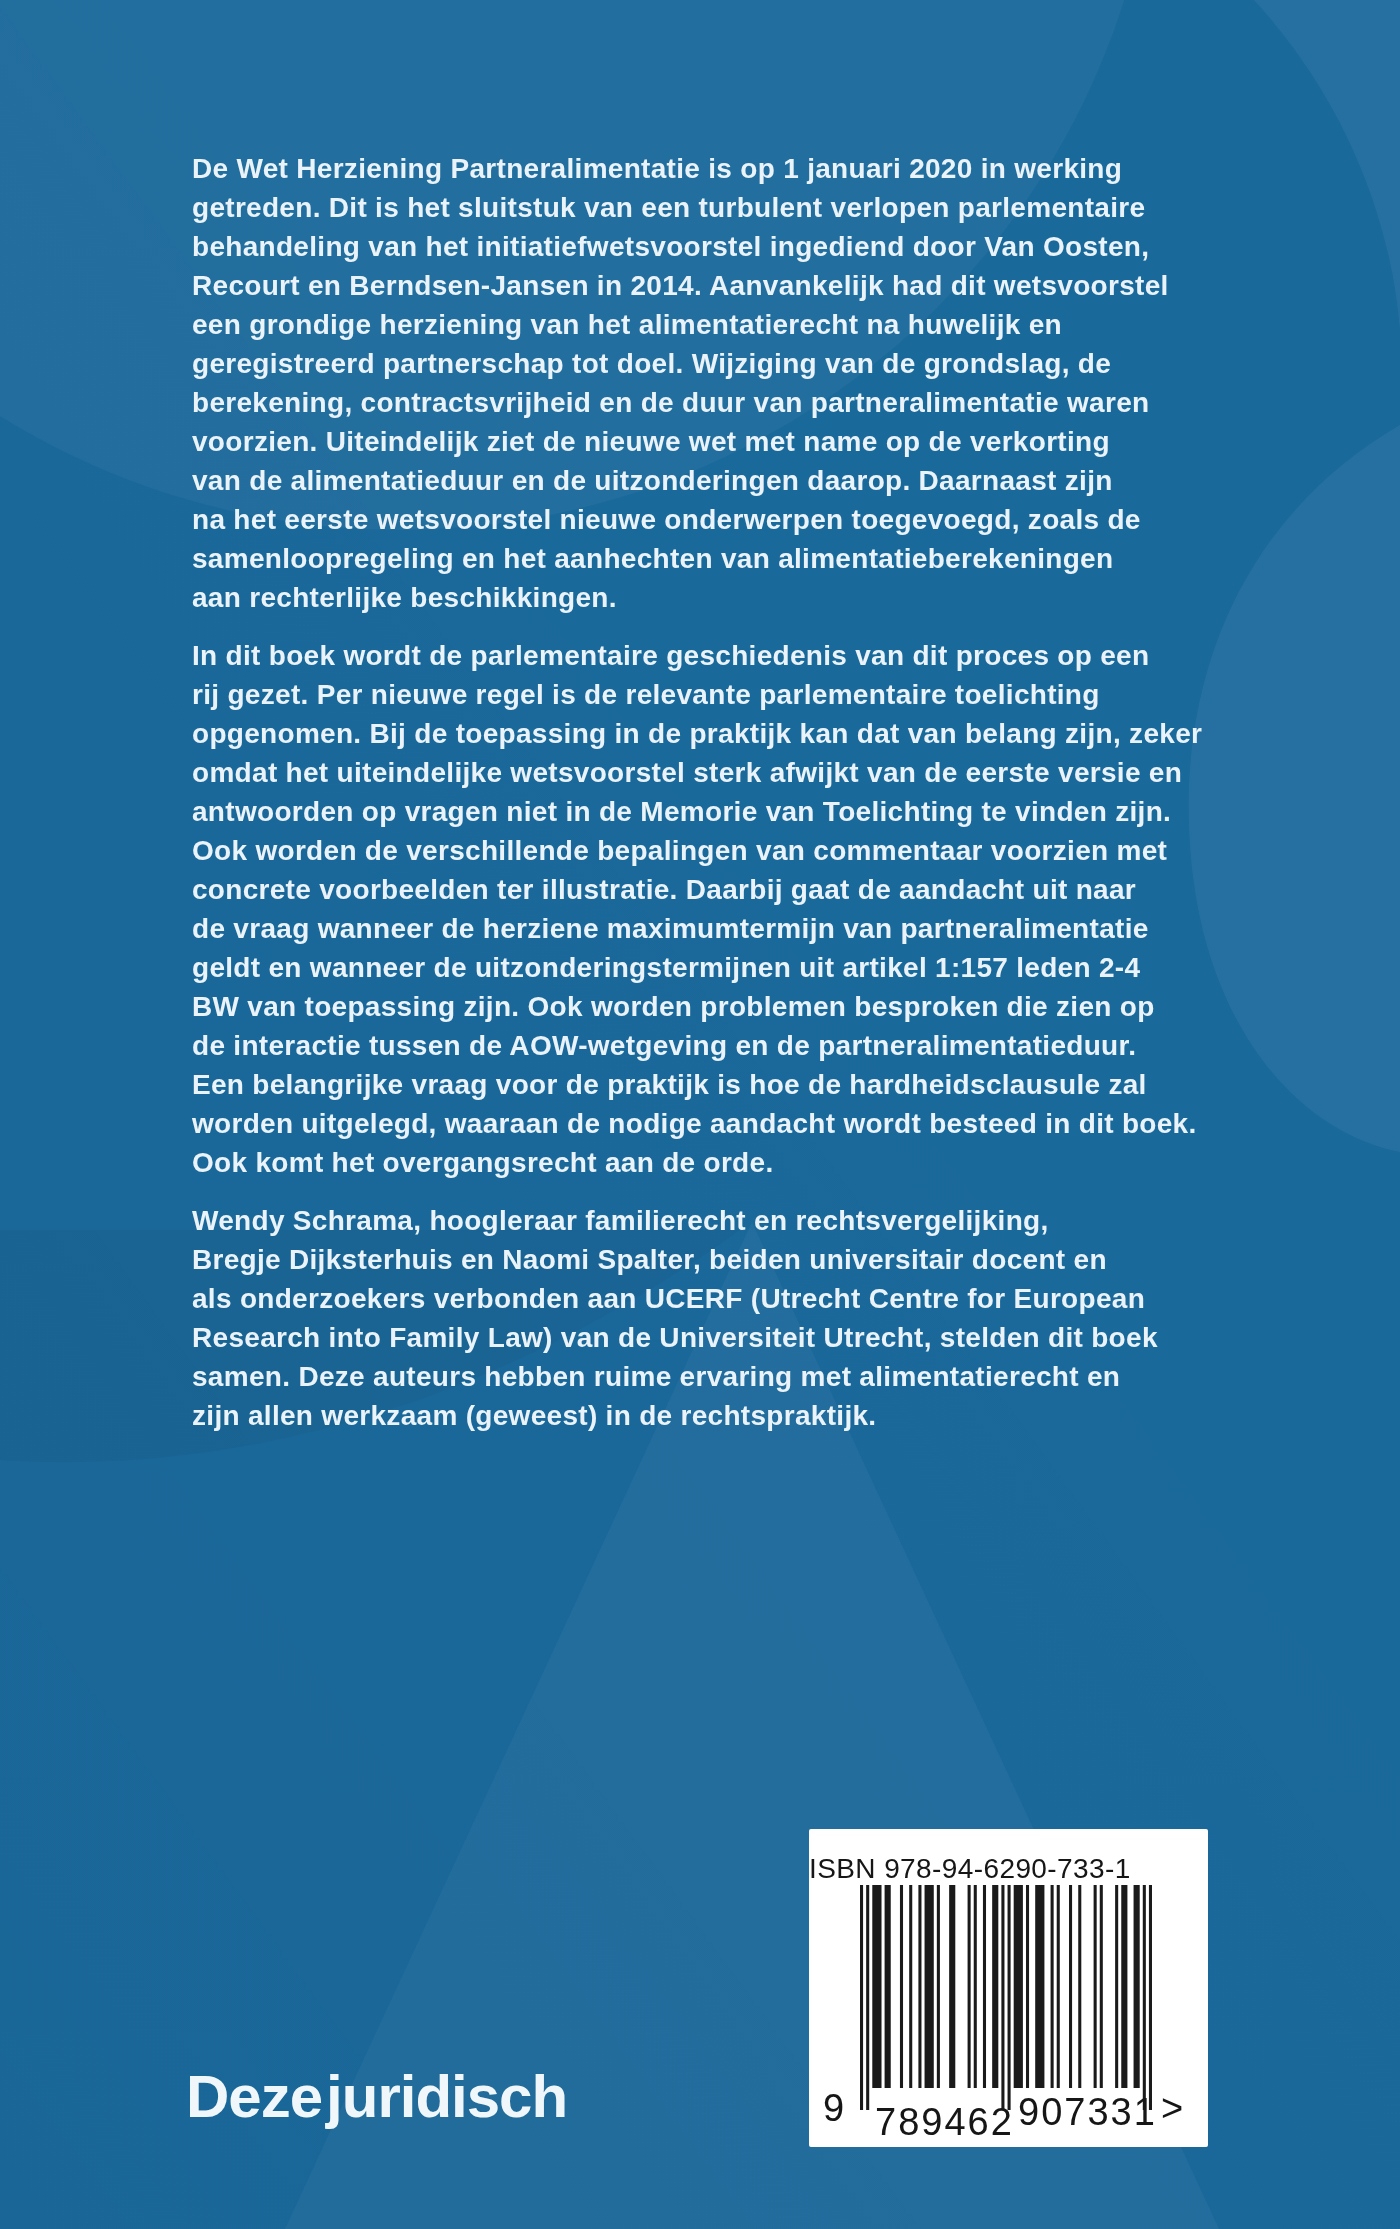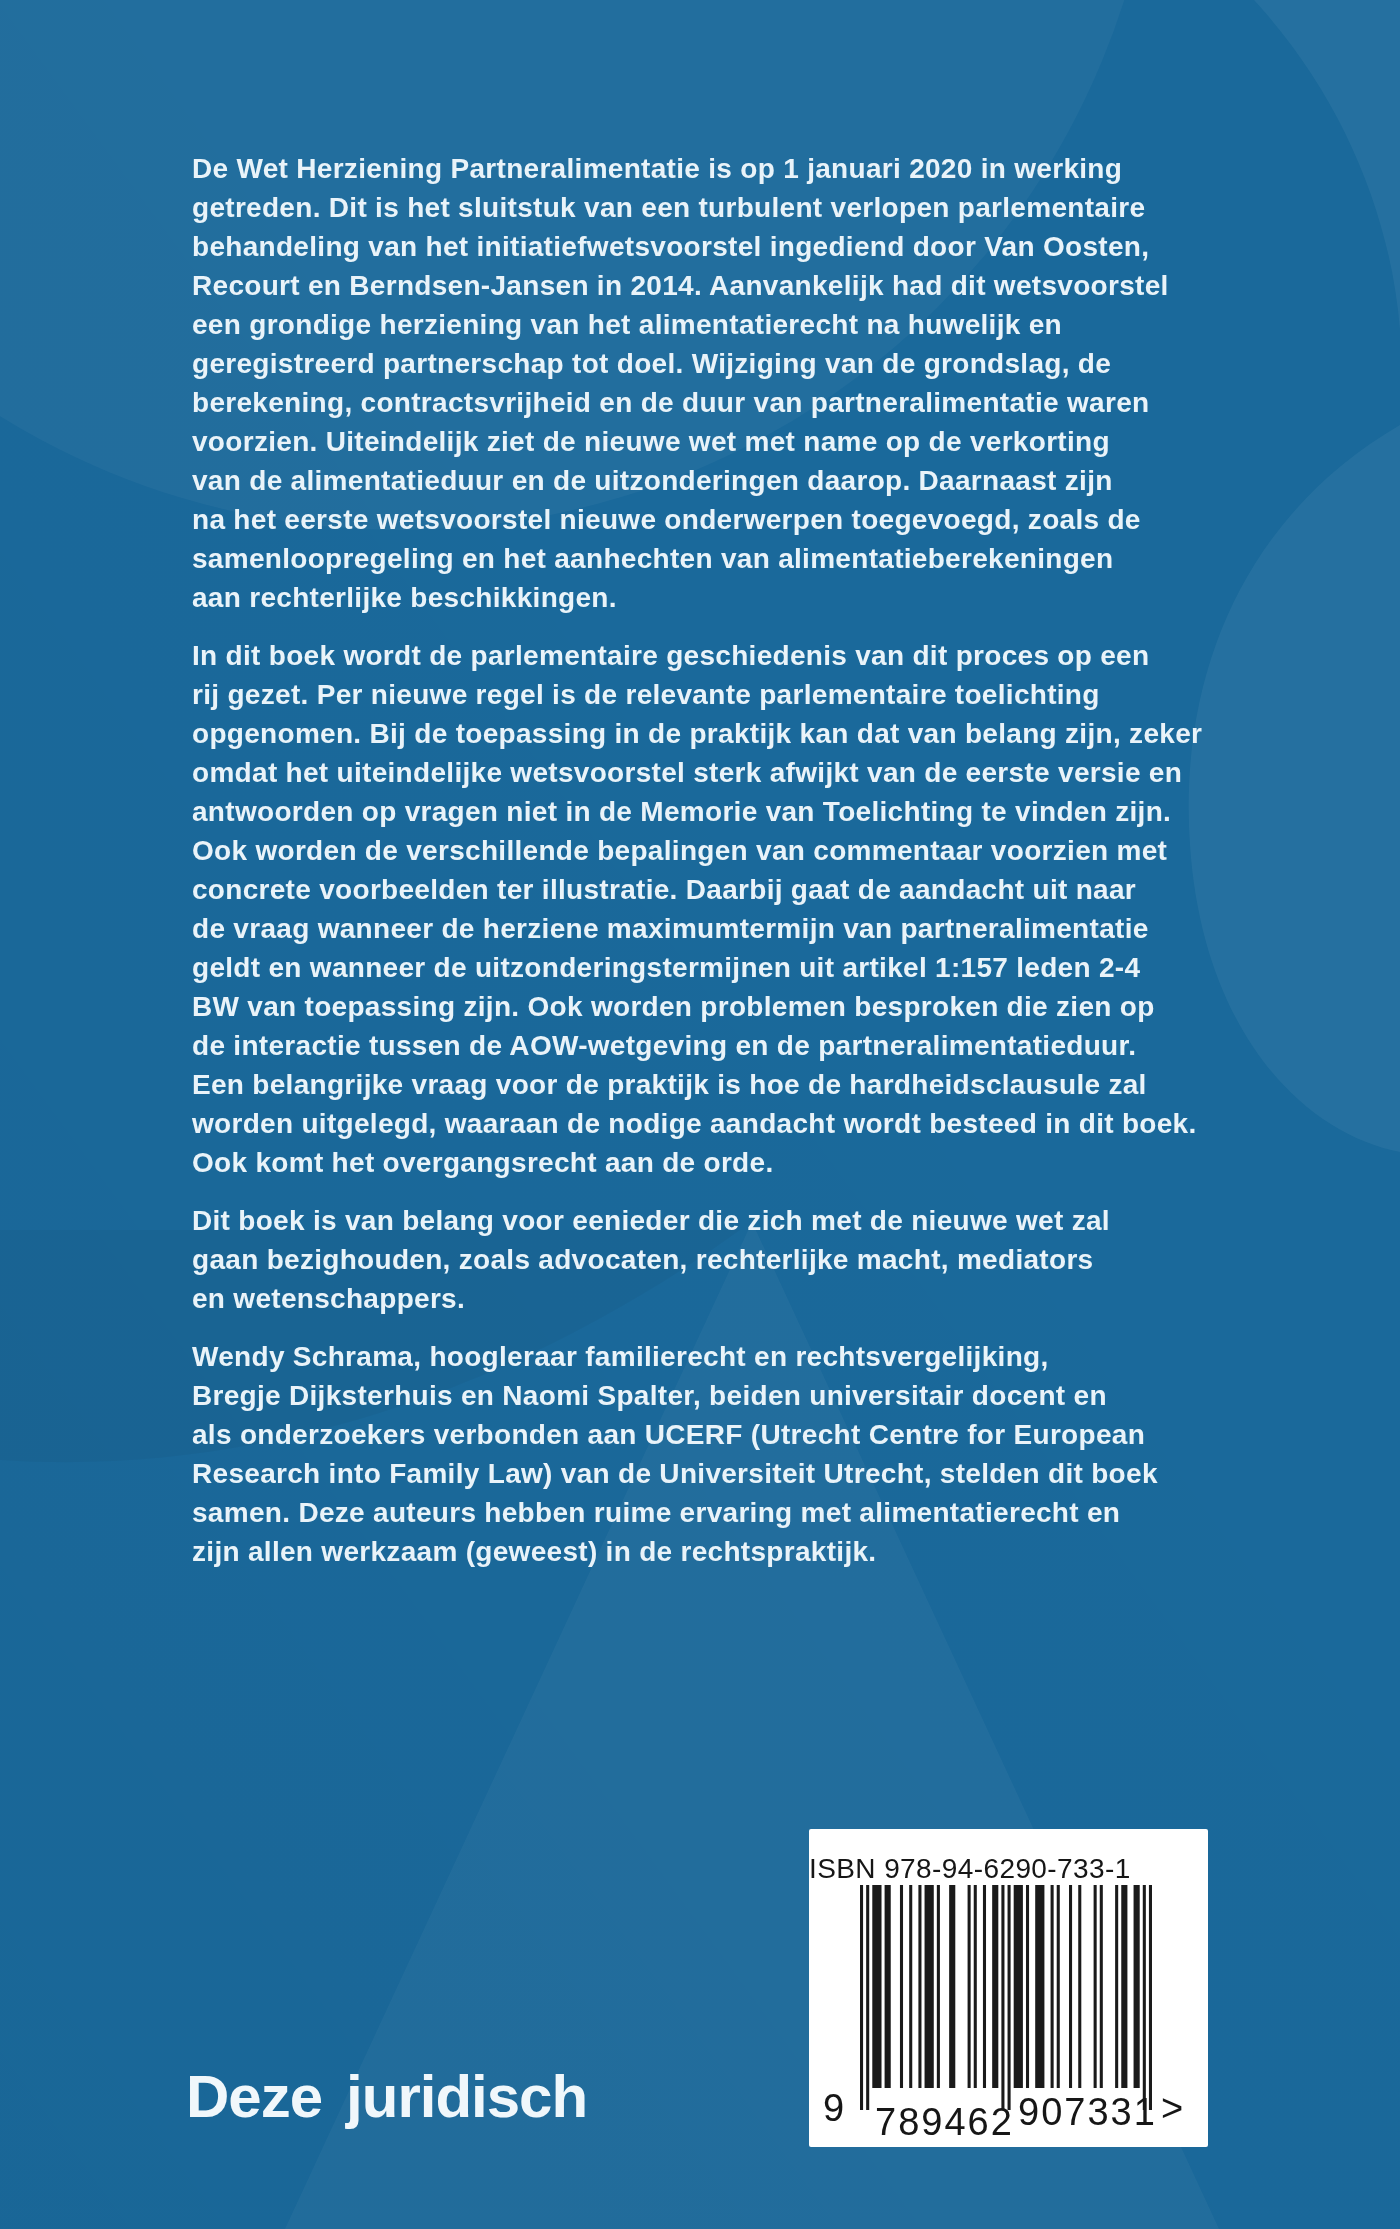--- a/index.html
+++ b/index.html
@@ -32,21 +32,21 @@
   .ean-digits span{position:absolute;font-size:38px;color:#161616;}
   .ean-first{left:14px;top:258px;}
   .ean-g1{left:66px;top:272px;letter-spacing:2px;}
   .ean-g2{left:209px;top:262px;letter-spacing:2px;}
   .ean-arrow{left:352px;top:258px;font-size:36px;}
   .publisher-logo{
     position:absolute;left:186px;top:2062px;
     color:#f0f7fb;font-size:60px;font-weight:700;line-height:70px;letter-spacing:-1px;
     white-space:nowrap;
   }
-  .publisher-logo .part2{margin-left:24px;}
+  .publisher-logo .part2{margin-left:4px;}
 </style>
 </head>
 <body>
 
 <div class="cover">
 
   <svg class="bg" width="1400" height="2229" viewBox="0 0 1400 2229">
     <rect x="0" y="0" width="1400" height="2229" fill="#1a699b"></rect>
     <circle cx="400" cy="-230" r="760" fill="rgba(255,255,255,0.035)"></circle>
     <path d="M1010,-160 C1260,-70 1385,140 1400,330 L1400,-160 Z" fill="rgba(255,255,255,0.05)"></path>
@@ -82,23 +82,20 @@
 antwoorden op vragen niet in de Memorie van Toelichting te vinden zijn.
 Ook worden de verschillende bepalingen van commentaar voorzien met
 concrete voorbeelden ter illustratie. Daarbij gaat de aandacht uit naar
 de vraag wanneer de herziene maximumtermijn van partneralimentatie
 geldt en wanneer de uitzonderingstermijnen uit artikel 1:157 leden 2-4
 BW van toepassing zijn. Ook worden problemen besproken die zien op
 de interactie tussen de AOW-wetgeving en de partneralimentatieduur.
 Een belangrijke vraag voor de praktijk is hoe de hardheidsclausule zal
 worden uitgelegd, waaraan de nodige aandacht wordt besteed in dit boek.
 Ook komt het overgangsrecht aan de orde.</p>
-    <p>Dit boek is van belang voor eenieder die zich met de nieuwe wet zal
-gaan bezighouden, zoals advocaten, rechterlijke macht, mediators
-en wetenschappers.</p>
     <p>Wendy Schrama, hoogleraar familierecht en rechtsvergelijking,
 Bregje Dijksterhuis en Naomi Spalter, beiden universitair docent en
 als onderzoekers verbonden aan UCERF (Utrecht Centre for European
 Research into Family Law) van de Universiteit Utrecht, stelden dit boek
 samen. Deze auteurs hebben ruime ervaring met alimentatierecht en
 zijn allen werkzaam (geweest) in de rechtspraktijk.</p>
   </div>
 
   <div class="isbn-panel">
     <div class="isbn-label">ISBN 978-94-6290-733-1</div>

